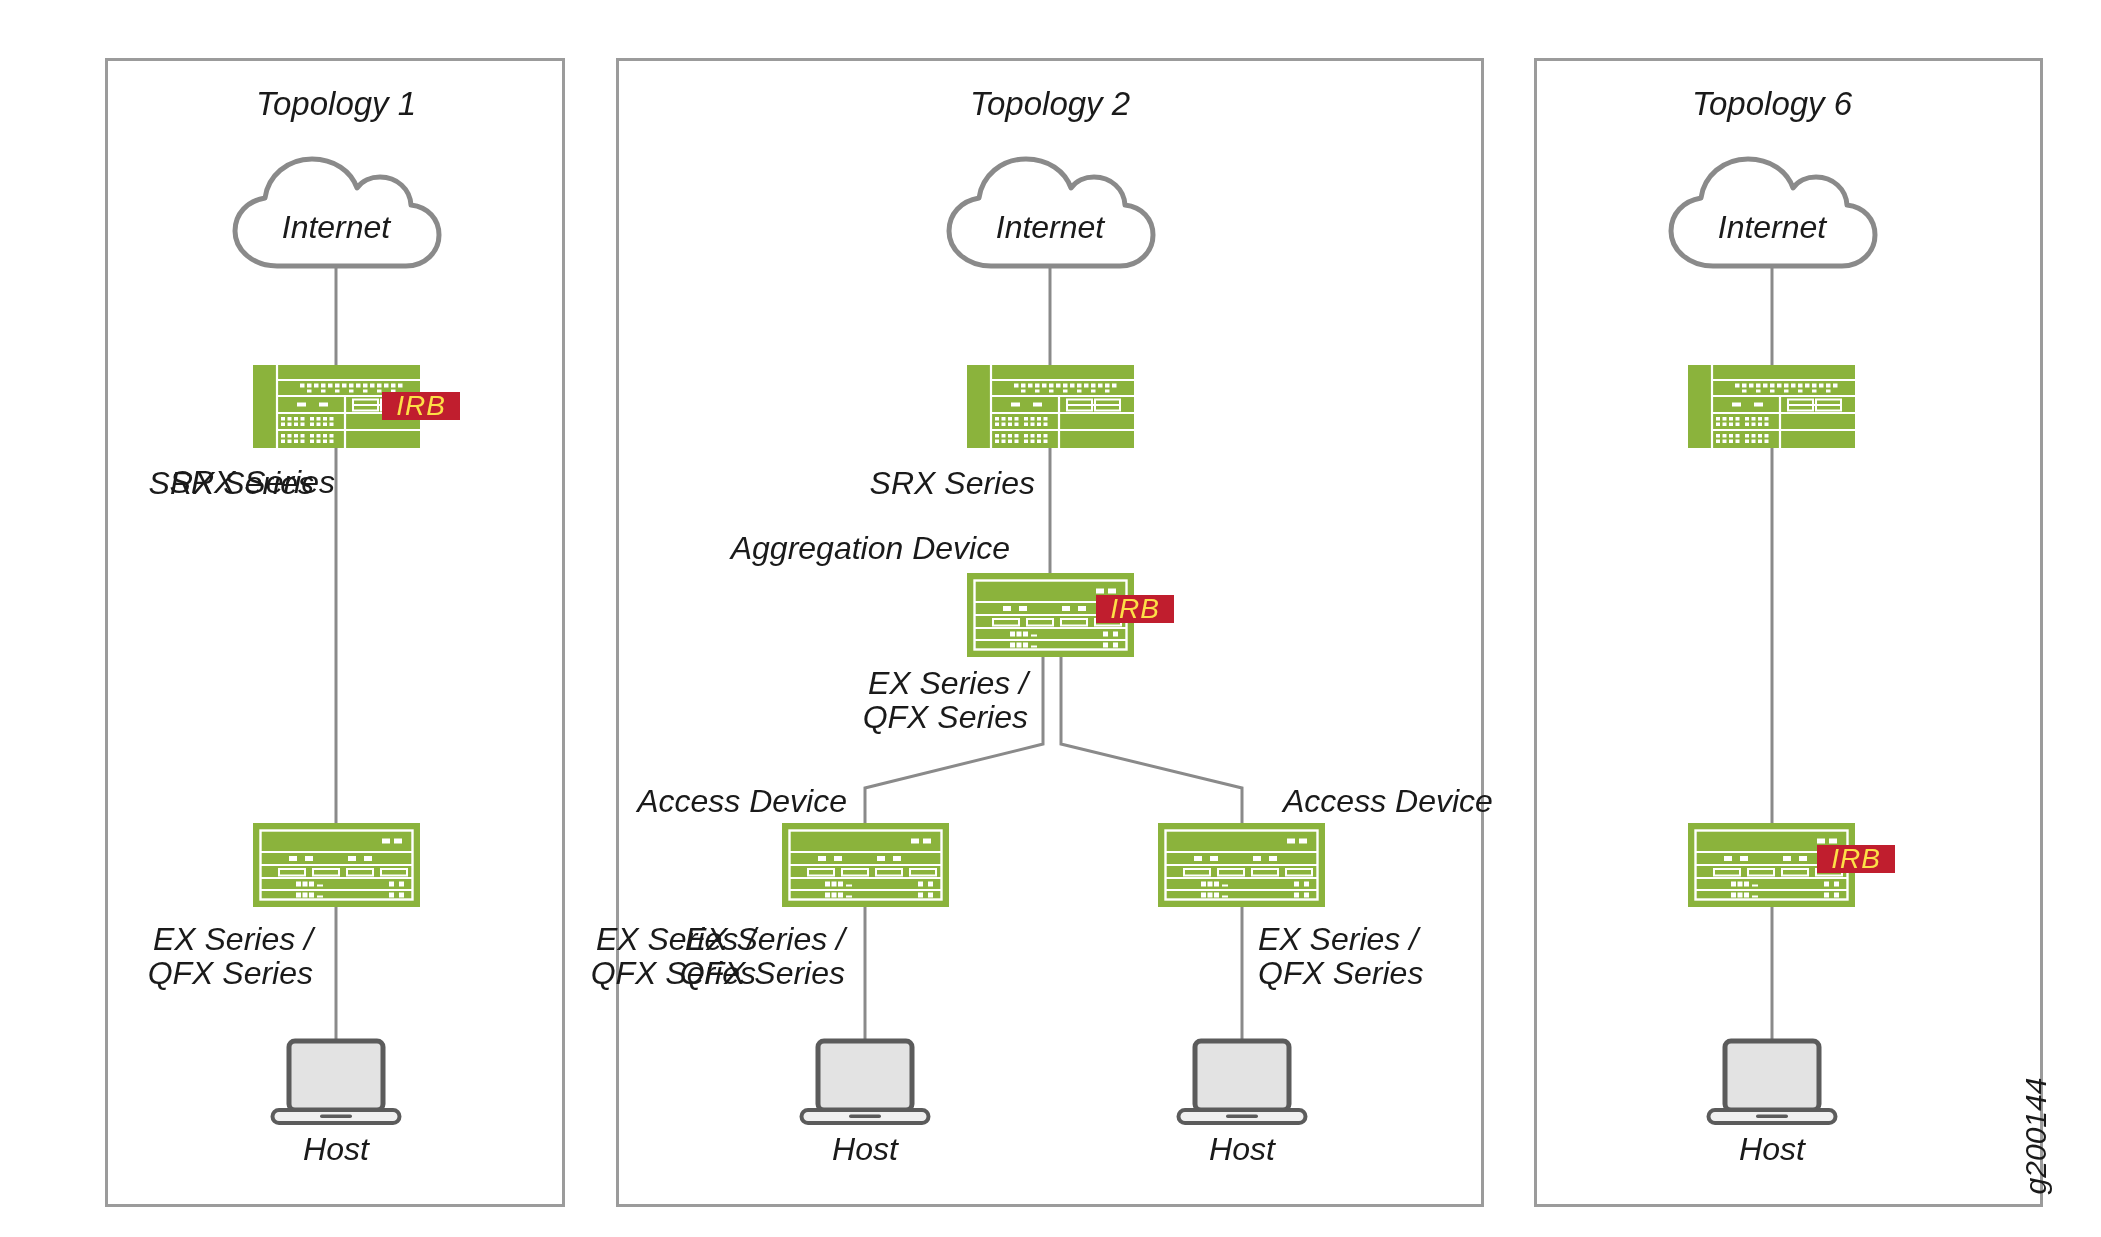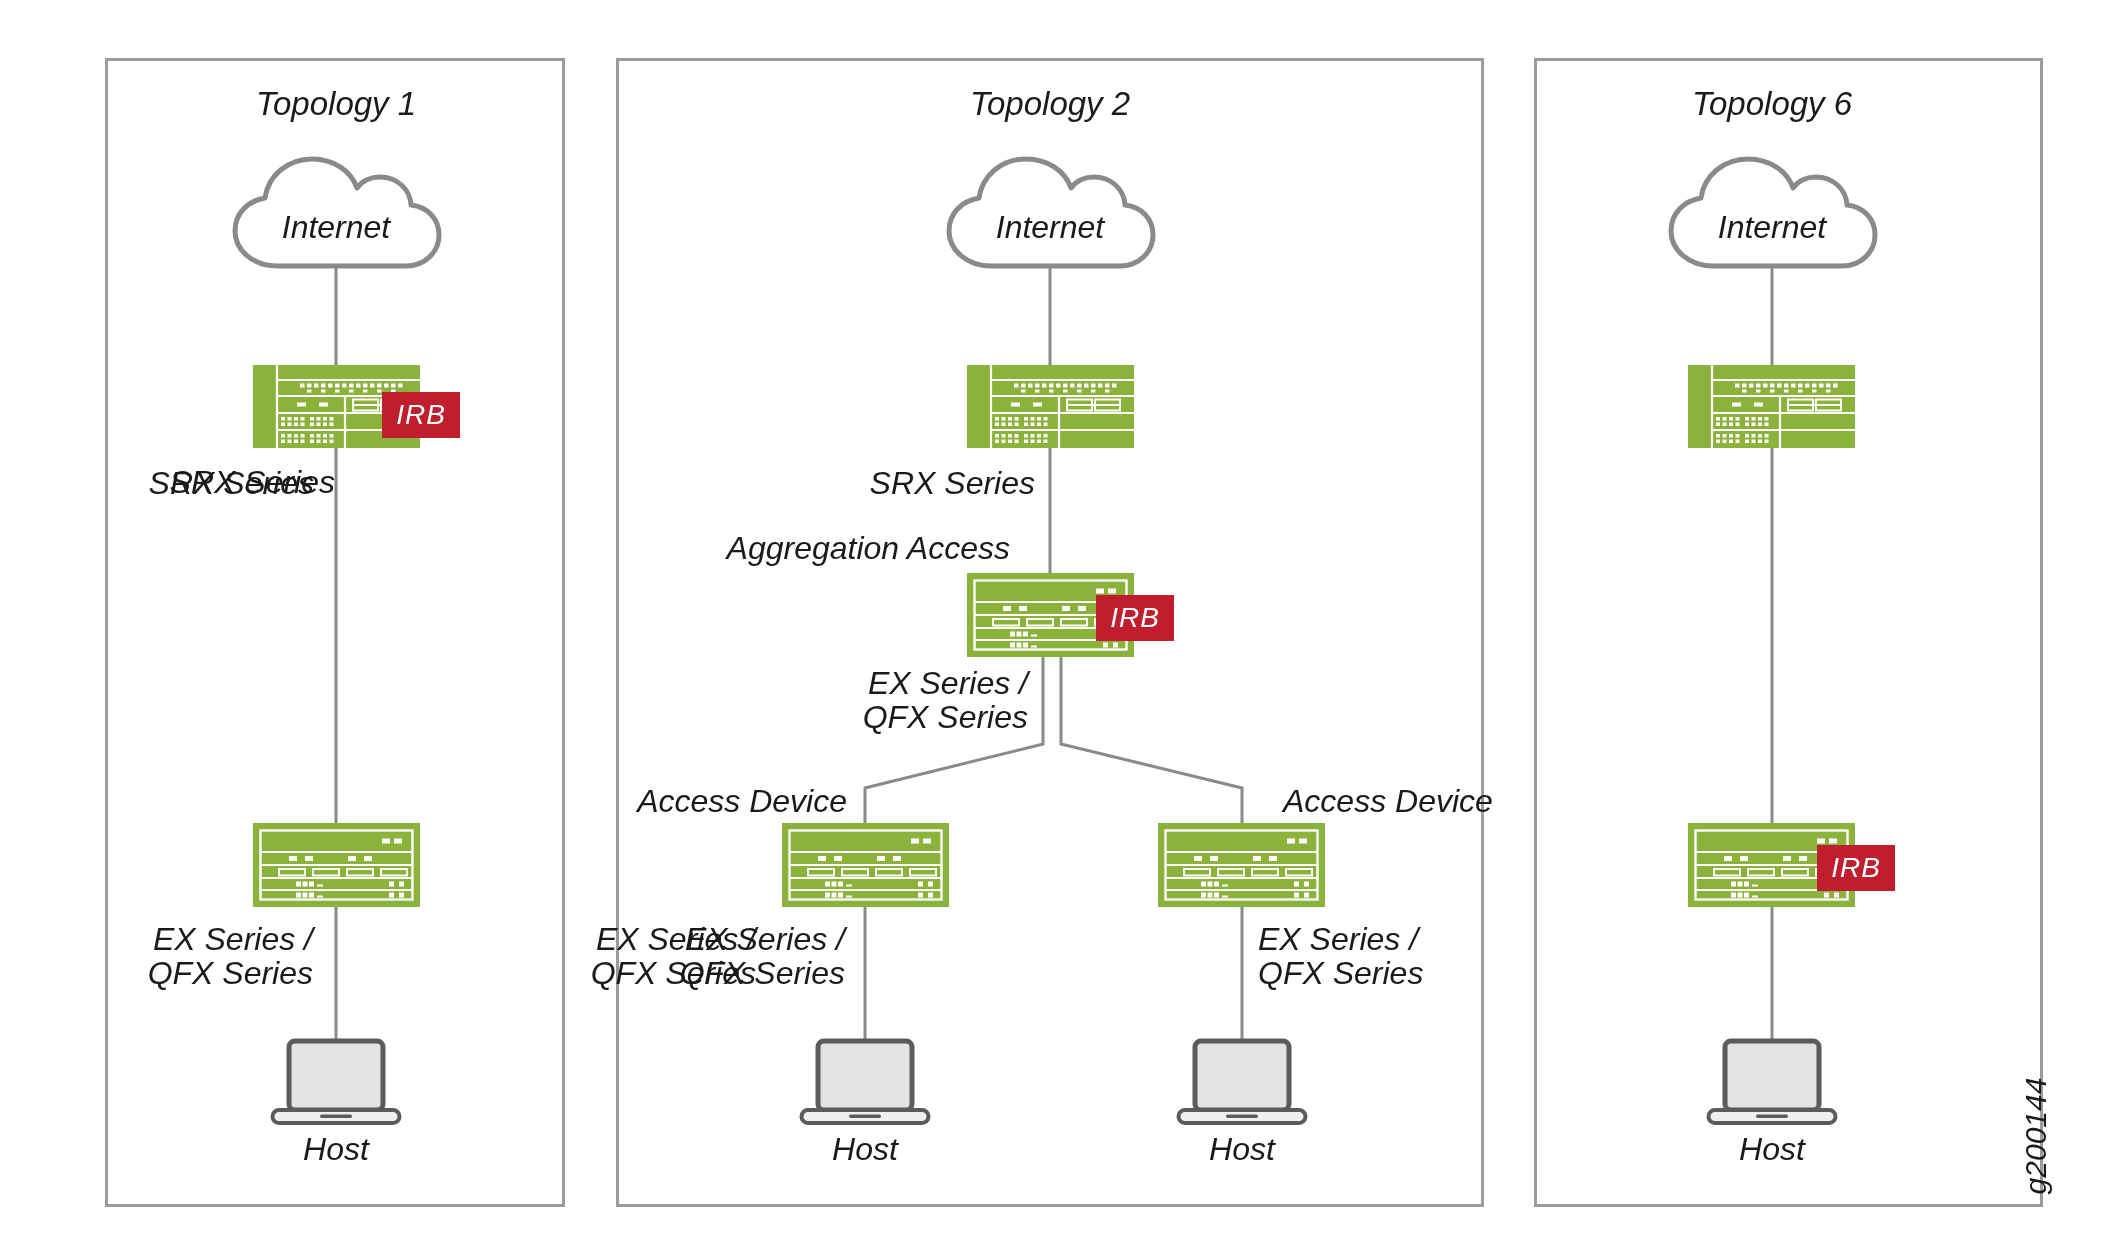--- a/index.html
+++ b/index.html
@@ -29,23 +29,23 @@
     transform:translateY(-50%);
   }
   .lbl.center{transform:translate(-50%,-50%);text-align:center;}
   .lbl.r{text-align:right;}
   .lbl.l{text-align:left;}
   .title{font-size:33px;}
   .wires{position:absolute;left:0;top:0;}
   .icon{position:absolute;}
   .irb{
     position:absolute;
-    width:78px;height:46px;
+    width:78px;height:28px;
     background:#C01E2E;
-    color:#ffffff;
+    color:#fde047;
     font-size:28px;
     display:flex;align-items:center;justify-content:center;
     letter-spacing:1px;
   }
   #watermark{
     position:absolute;
     left:2036px;top:1136px;
     transform:translate(-50%,-50%) rotate(-90deg);
     font-size:30px;white-space:nowrap;
   }
@@ -236,21 +236,21 @@
   <svg class="icon" style="left:939px;top:152px" width="222" height="122" viewBox="0 0 222 122">
       <use href="#ic-cloud"></use>
     </svg>
   <div class="lbl center" style="left:1050px;top:227px">Internet</div>
 
   <svg class="icon" style="left:967px;top:365px" width="167" height="83" viewBox="0 0 167 83">
       <use href="#ic-router"></use>
     </svg>
   <div class="lbl r" style="right:1066px;top:483px">SRX Series</div>
 
-  <div class="lbl r" style="right:1091px;top:548px">Aggregation Access</div>
+  <div class="lbl r" style="right:1091px;top:548px">Aggregation Device</div>
   <svg class="icon" style="left:967px;top:573px" width="167" height="84" viewBox="0 0 167 84">
       <use href="#ic-switch"></use>
     </svg>
   <div class="irb" style="left:1096px;top:595px">IRB</div>
   <div class="lbl r" style="right:1073px;top:700px">
     <div>EX Series /</div>
     <div>QFX Series</div>
   </div>
 
   <div class="lbl r" style="right:1254px;top:801px">Access Device</div>

